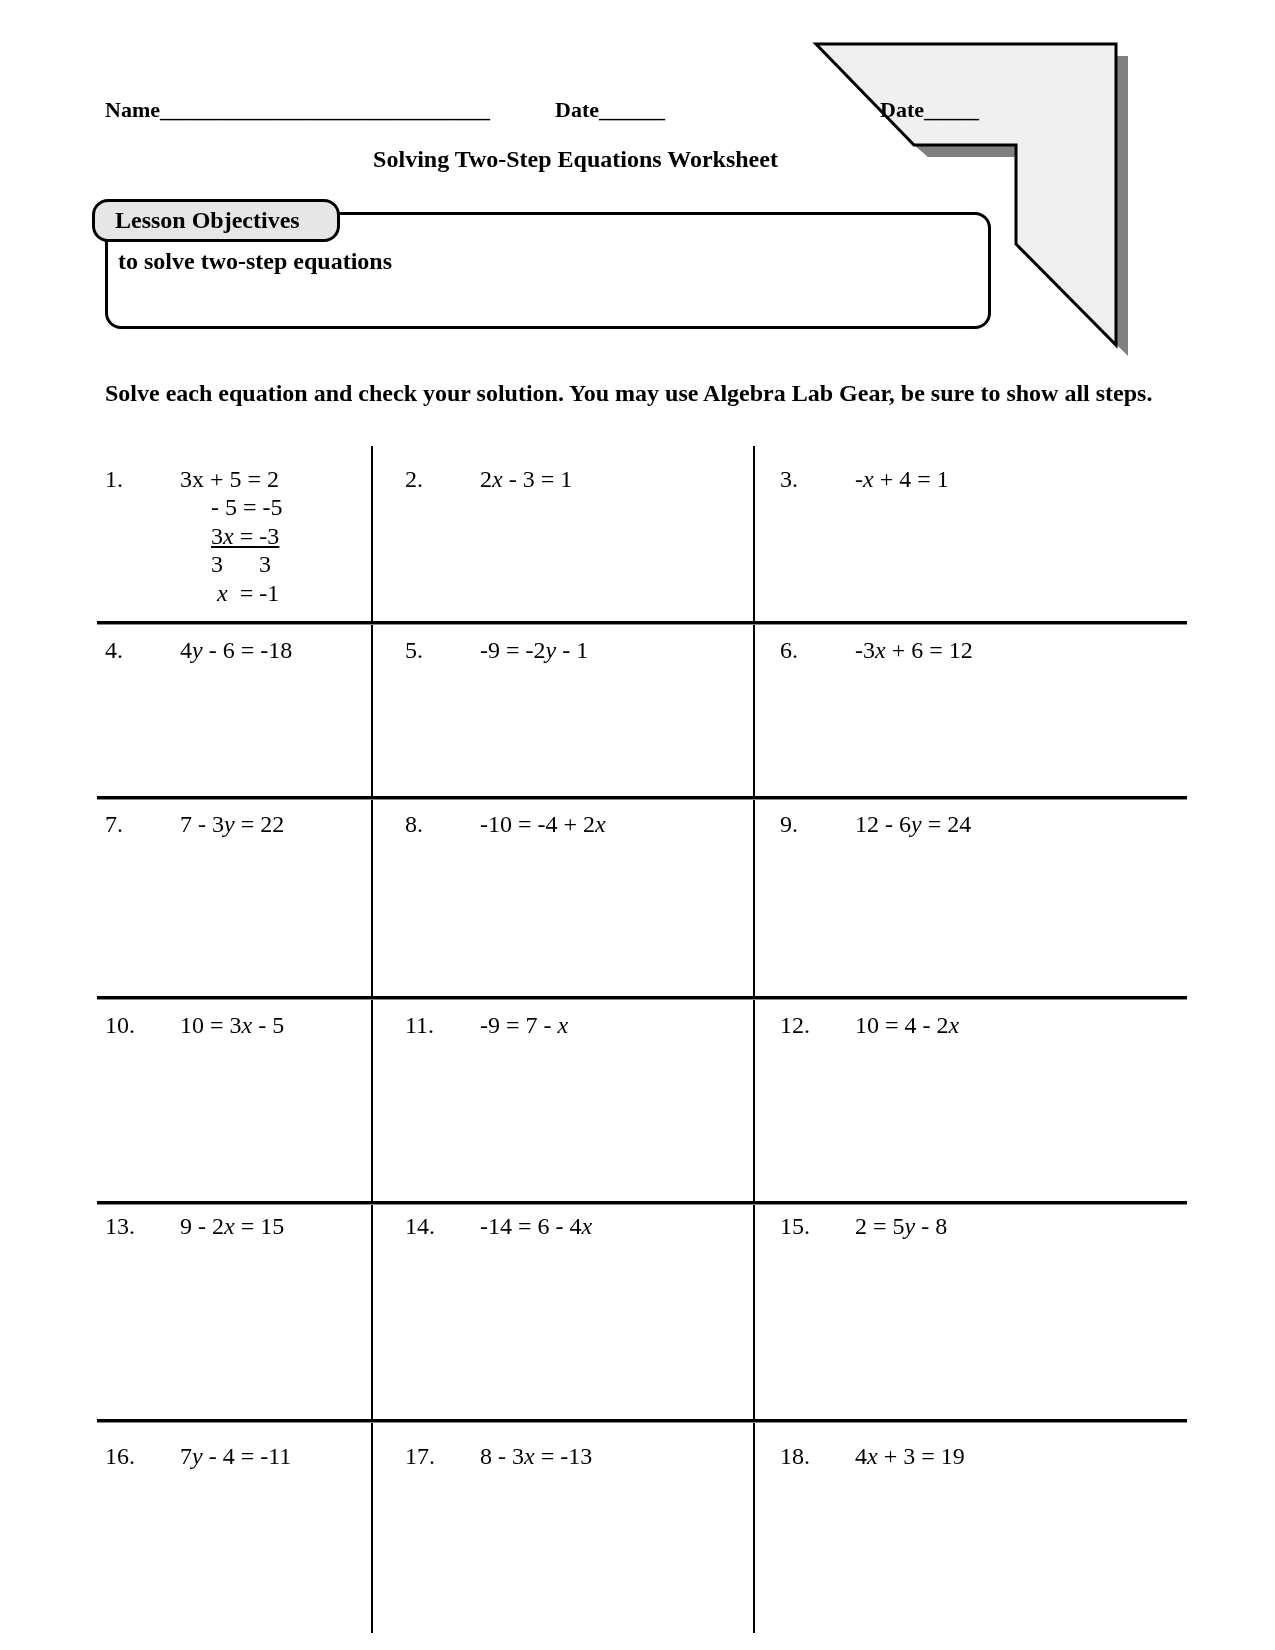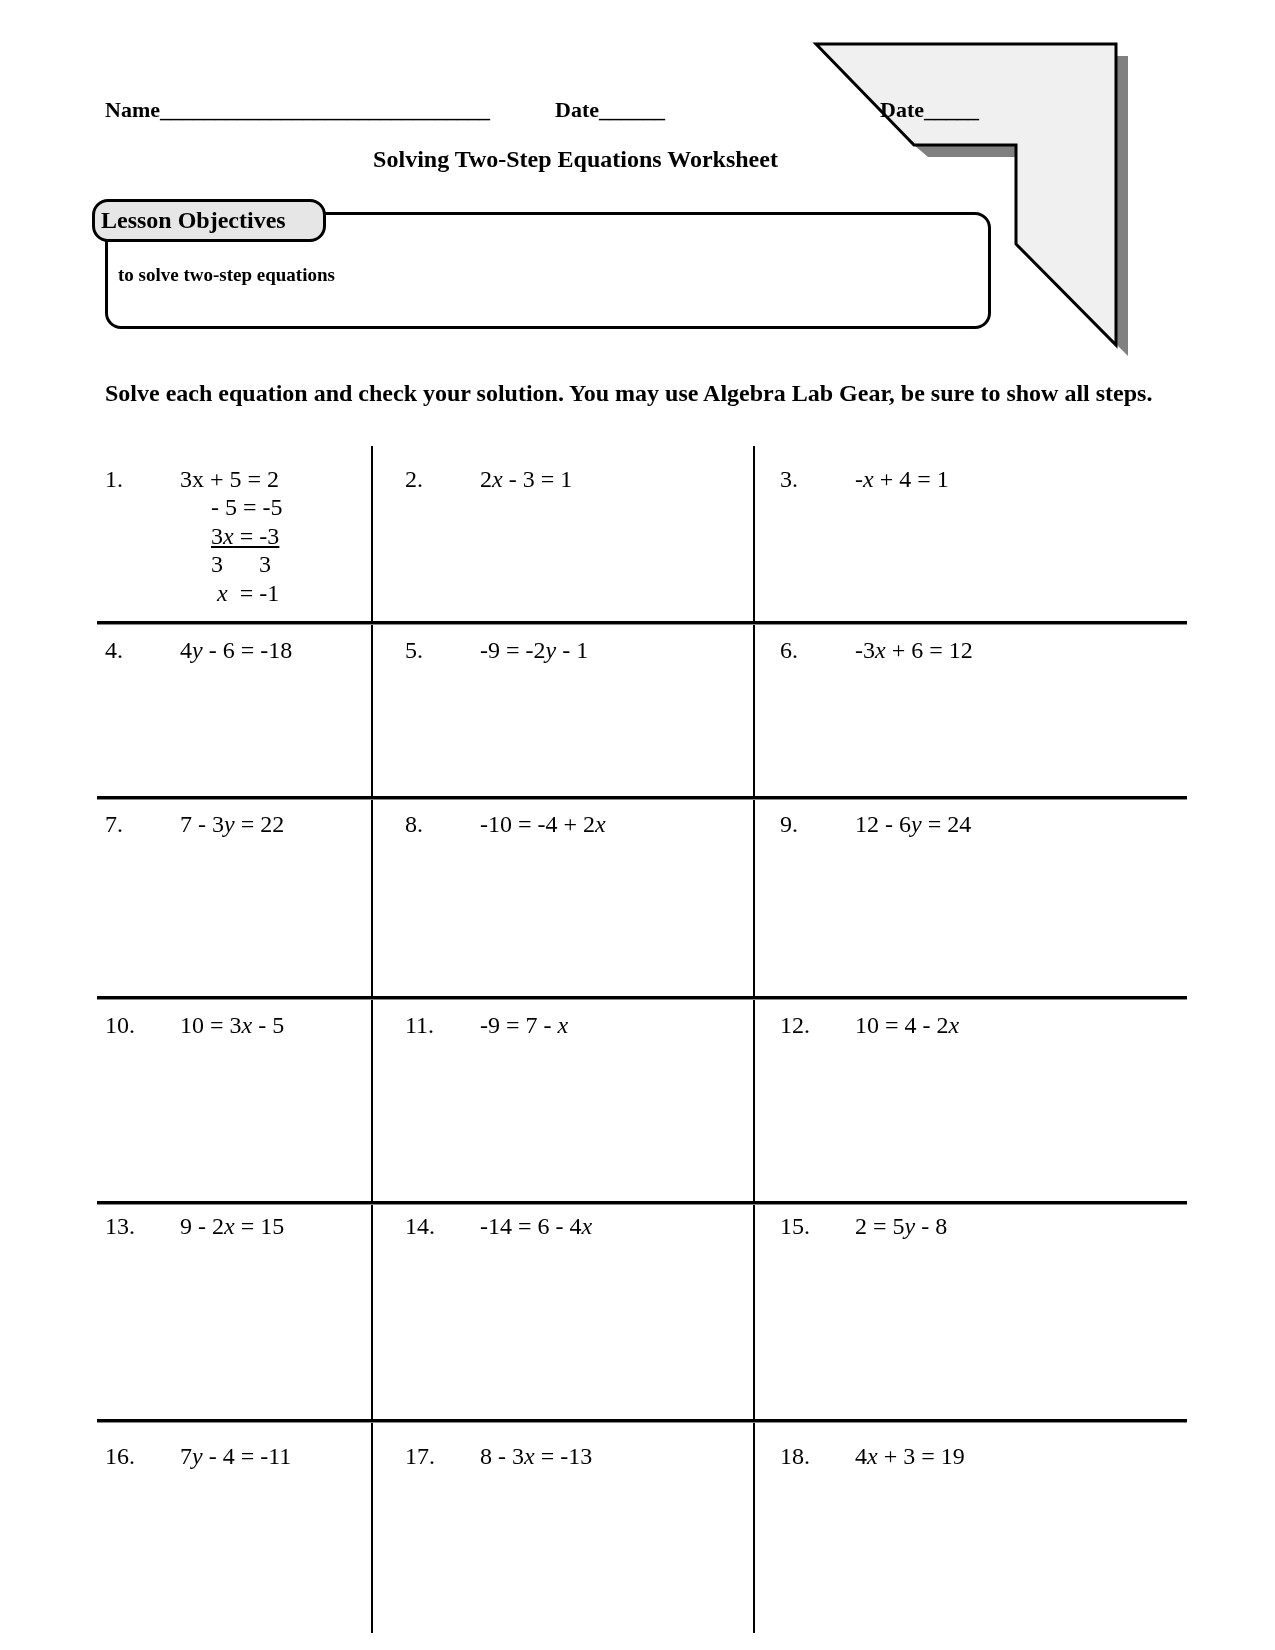--- a/index.html
+++ b/index.html
@@ -6,22 +6,22 @@
   body { width:1275px; height:1650px; position:relative; overflow:hidden;
          font-family:"Liberation Serif", serif; color:#000; }
   .abs { position:absolute; white-space:nowrap; }
   .hdr { font-size:22px; font-weight:bold; top:97px;text-align:right; }
   .title { font-size:24px; font-weight:bold; top:146px; left:0; width:1087px; text-align:center;padding-left:32px; }
   #corner { position:absolute; left:0; top:0; }
   .obj-box { position:absolute; left:105px; top:212px; width:880px; height:111px;
              border:3px solid #000; border-radius:16px; background:#fff; }
   .obj-tab { position:absolute; left:92px; top:199px; width:222px; height:37px;
              border:3px solid #000; border-radius:16px; background:#e6e6e6;
-             font-size:24px; font-weight:bold; line-height:37px; padding-left:6px; box-sizing:content-box; }
-  .obj-text { font-size:19px; font-weight:bold; left:118px; top:264px; }
+             font-size:24px; font-weight:bold; line-height:37px; padding-left:20px; box-sizing:content-box; }
+  .obj-text { font-size:24px; font-weight:bold; left:118px; top:248px; }
   .instr { font-size:24px; font-weight:bold; left:105px; top:378px; width:1100px; line-height:30px; white-space:normal; }
   .vline { position:absolute; width:2px; background:#000; }
   .hline { position:absolute; height:3px; background:#000; box-shadow:0 1px 0 #888; }
   .num, .eq { font-size:24px; position:absolute; white-space:nowrap; }
   .eq i { font-style:italic; }
   .u { text-decoration:underline; }
 </style>
 </head>
 <body>
 

